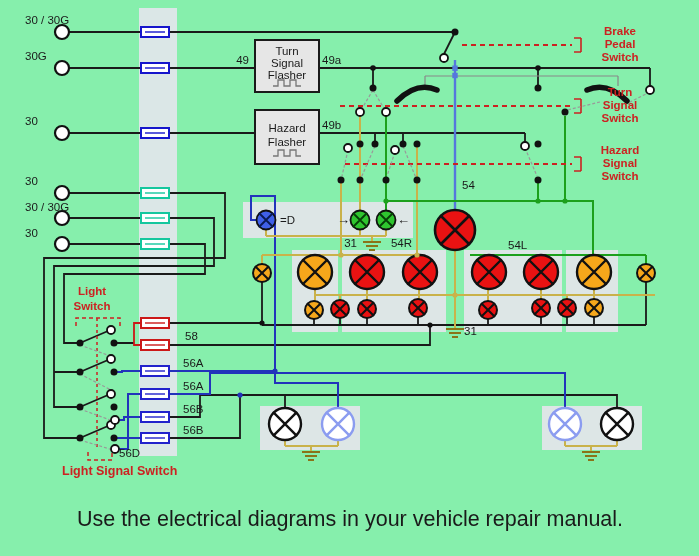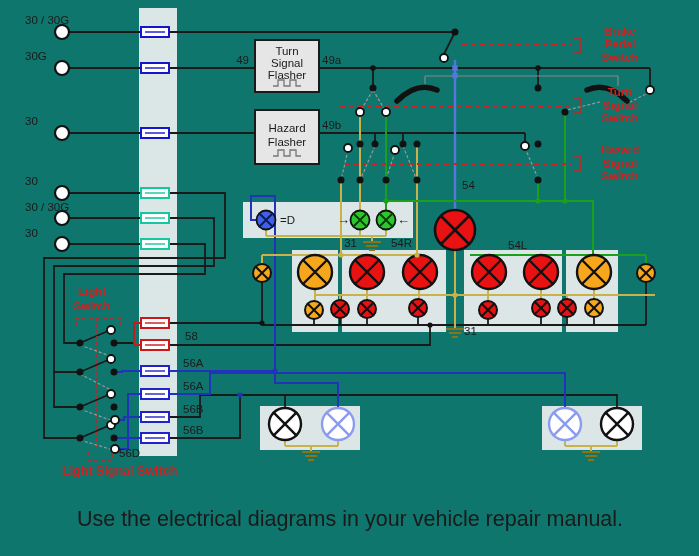--- a/index.html
+++ b/index.html
@@ -1,16 +1,16 @@
 <!DOCTYPE html>
 <html><head>
 <meta charset="utf-8">
 <style>
   html,body{margin:0;padding:0;background:#fff;}
-  .stage{width:699px;height:556px;position:relative;background:#0f766e;overflow:hidden;}
+  .stage{width:699px;height:556px;position:relative;background:#86efac;overflow:hidden;}
   svg text{font-family:"Liberation Sans","DejaVu Sans",sans-serif;}
   .lbl{font-size:11.5px;fill:#1a1a1a;}
   .red-lbl{font-size:11.5px;font-weight:700;fill:#cc2222;}
   .caption{font-size:21.5px;fill:#1a1a1a;}
 </style>
 </head>
 <body>
 
 <div class="stage">
 <svg width="699" height="556" viewBox="0 0 699 556">

